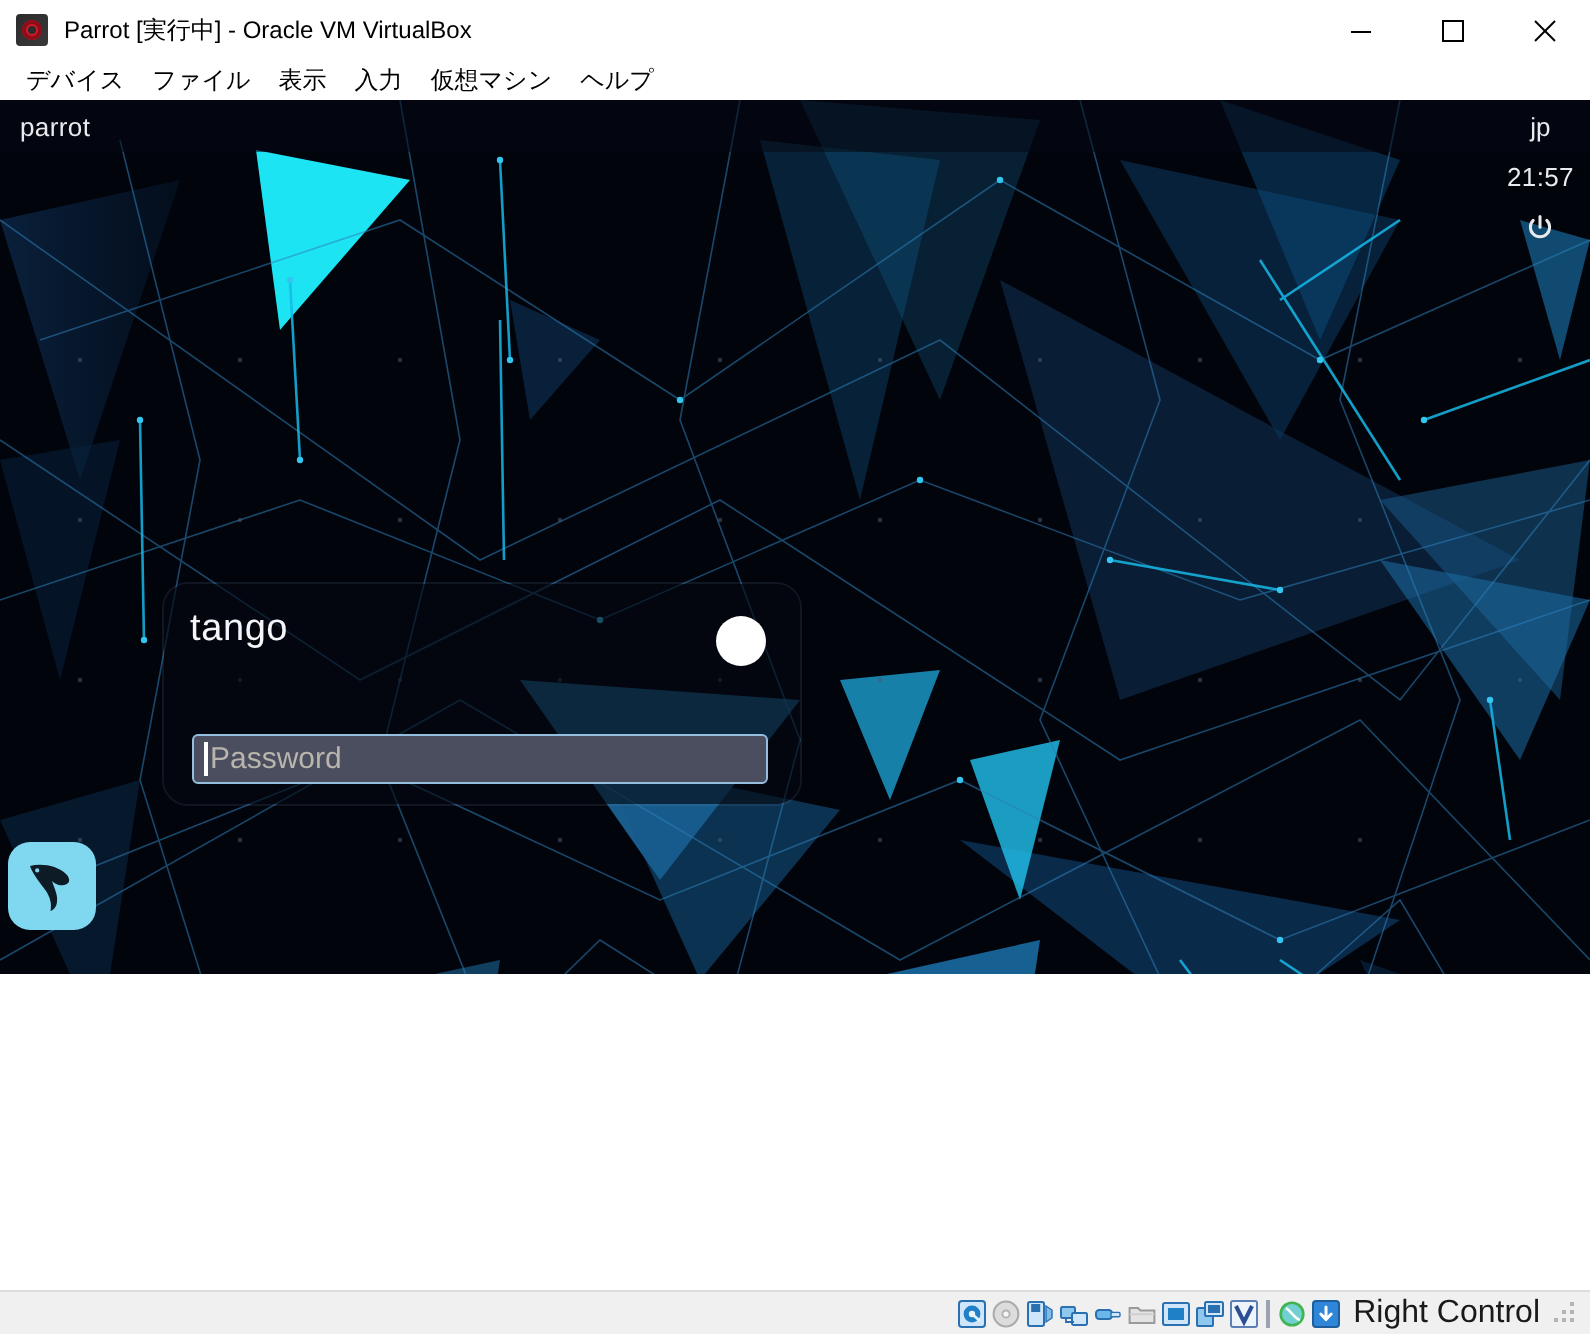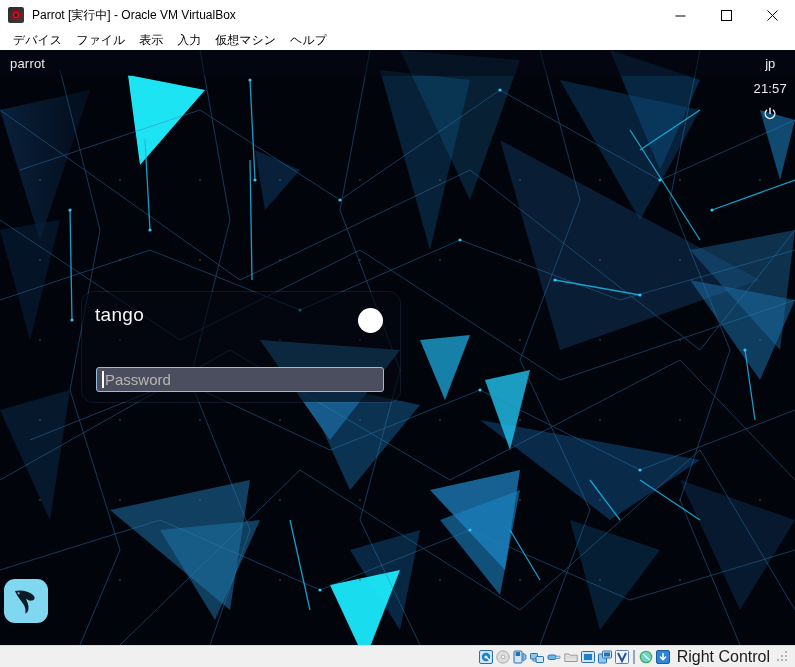--- a/index.html
+++ b/index.html
@@ -107,21 +107,21 @@
     color: #000000;
     padding: 2px 7px;
     white-space: nowrap;
   }
 
   
   .vm-screen {
     position: absolute;
     left: 0; top: 50px;
     width: 795px;
-    height: 595px;
+    height: 437px;
     overflow: hidden;
     background: #a21caf;
   }
   .wallpaper {
     position: absolute;
     left: 0; top: 0;
     width: 795px;
     height: 595px;
     background: radial-gradient(ellipse at 62% 45%, #061224 0%, #030712 45%, #01030a 100%);
     overflow: hidden;

